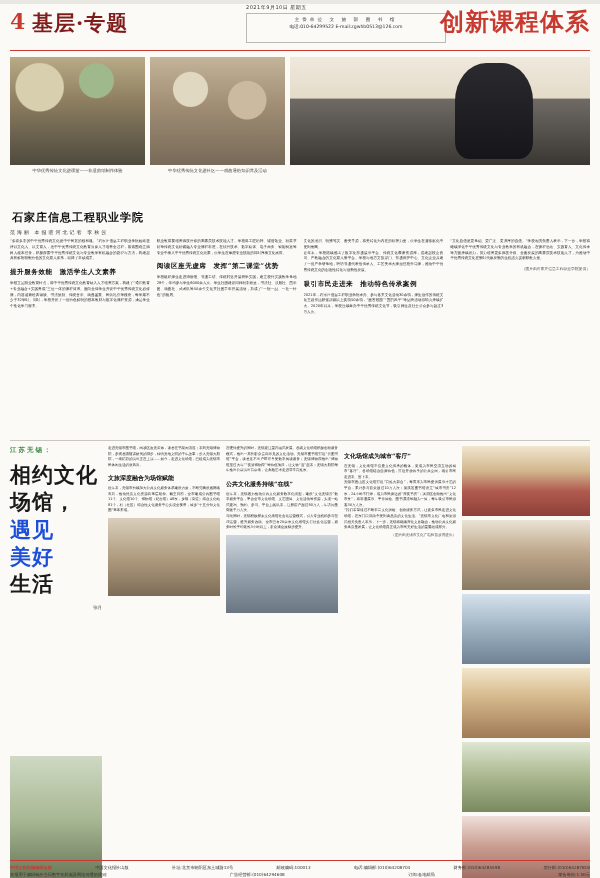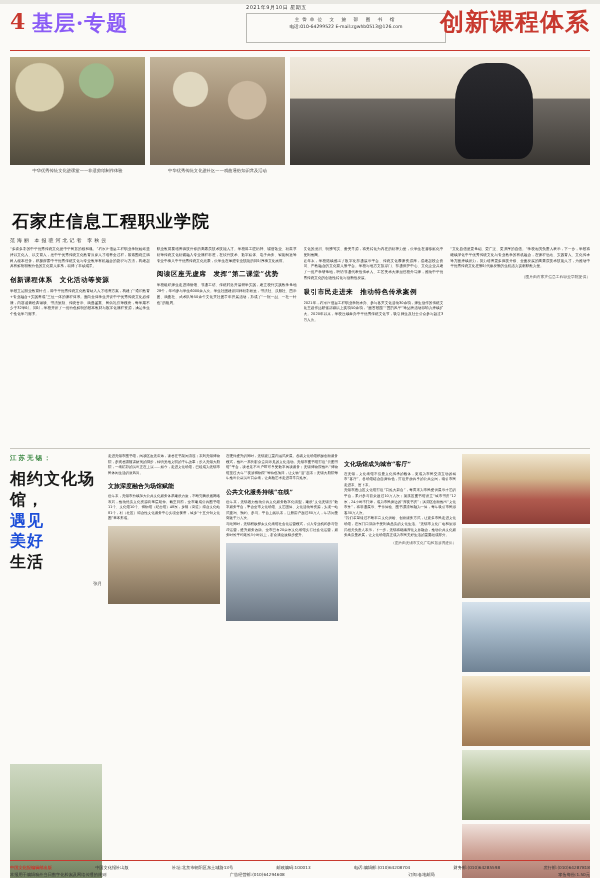--- a/index.html
+++ b/index.html
@@ -26,21 +26,21 @@
   }
   .page-no{
     position:absolute;left:0;top:4px;
     color:#c8392f;font-size:22px;font-weight:bold;
     font-family:"DejaVu Serif","Liberation Serif",serif;
   }
   .section-title{
     position:absolute;left:22px;top:5px;
     font-size:21px;font-weight:bold;letter-spacing:1px;
     font-family:"DejaVu Serif","Liberation Serif",serif;
-    color:#8b5cf6;
+    color:#7f1d1d;
   }
   .mh-date{
     position:absolute;left:236px;top:0px;
     font-size:5px;color:#333;letter-spacing:.5px;
   }
   .mh-box{
     position:absolute;left:236px;top:9px;
     width:200px;height:30px;
     border:1px solid #b9b9b4;
     box-sizing:border-box;
@@ -87,21 +87,21 @@
   .img3::after{
     content:"";position:absolute;left:55%;top:6%;
     width:26%;height:88%;
     background:linear-gradient(180deg,#2b2b2f,#16161a);
     border-radius:40% 40% 18% 18%;
   }
 
   
   .headblock{margin:4px 10px 0 10px;}
   .school{
-    font-size:17px;font-weight:bold;letter-spacing:1px;
+    font-size:11px;font-weight:bold;letter-spacing:1px;
     font-family:"DejaVu Serif","Liberation Serif",serif;
     color:#111;margin-left:2px;margin-top:23px;
   }
   .headline{
     font-size:27px;font-weight:bold;letter-spacing:1px;
     color:#c8392f;
     font-family:"DejaVu Serif","Liberation Serif",serif;
     margin-top:2px;line-height:1.15;
   }
   .byline{
@@ -141,21 +141,21 @@
     height:572px;
   }
   .lcol{width:92px;position:relative;}
   .green-label{
     font-size:6.5px;color:#3f8a46;letter-spacing:2px;
     writing-mode:horizontal-tb;font-weight:bold;
     font-family:"DejaVu Serif","Liberation Serif",serif;
   }
   .bigtitle{
     margin-top:6px;
-    font-size:16px;font-weight:bold;line-height:1.3;
+    font-size:21px;font-weight:bold;line-height:1.3;
     color:#1a1a1a;letter-spacing:1px;
     font-family:"DejaVu Serif","Liberation Serif",serif;
   }
   .bigtitle .em{color:#1d4ed8;}
   .lauthor{
     font-size:4.4px;color:#444;margin-top:8px;text-align:right;
   }
   .lphoto{
     position:absolute;left:0;bottom:112px;width:92px;height:150px;
     background:linear-gradient(180deg,#cfd9c3 0%,#a8b894 42%,#7b8a6a 70%,#55603f 100%);
@@ -234,21 +234,21 @@
   </div>
 
   <div class="headblock">
     <div class="school">石家庄信息工程职业学院</div>
     <div class="byline">范海丽   本报驻河北记者   李秋云</div>
   </div>
 
   <div class="art1">
     <div class="col">
       <div>“多姿多彩的中华优秀传统文化是中华民族的根和魂。”石家庄信息工程职业学院始终坚持以文化人、以文育人，把中华优秀传统文化教育贯穿人才培养全过程，紧紧围绕立德树人根本任务，积极探索中华优秀传统文化与专业教学有机融合的路径与方法，构建起具有鲜明职教特色的文化育人体系，取得了丰硕成果。</div>
-      <span class="sub">创新课程体系　文化活动等资源</span>
+      <span class="sub">提升服务效能　激活学生人文素养</span>
       <div>学校立足职业教育特点，将中华优秀传统文化教育纳入人才培养方案，构建了“通识教育+专业融合+实践养成”三位一体的课程体系。面向全体学生开设中华优秀传统文化必修课，内容涵盖经典诵读、书法篆刻、传统音乐、戏曲鉴赏、民俗礼仪等模块，每学期不少于32学时。同时，学校开发了一批特色鲜明的校本教材与数字化课程资源，满足学生个性化学习需求。</div>
     </div>
     <div class="col">
       <div>职业教育要培养德技并修的高素质技术技能人才。学校将工匠精神、诚信敬业、精益求精等传统文化精髓融入专业课程标准，在软件技术、数字媒体、电子商务、智能制造等专业中植入中华优秀传统文化元素，使学生在掌握专业技能的同时厚植文化底蕴。</div>
       <span class="sub">阅读区座无虚席　发挥“第二课堂”优势</span>
       <div>学校组织师生走进博物馆、非遗工坊、传统村落开展研学实践，建立校外实践教学基地28个，年均参与学生6000余人次。学生社团建设同样精彩纷呈，书法社、汉服社、国乐团、戏曲社、武术队等50余个文化类社团常年开展活动，形成了“一院一品、一社一特色”的格局。</div>
     </div>
     <div class="col">
       <div>文化的浸润、明辨笃实、爱美寻源，将美转化为内在的精神力量，使学生在潜移默化中受到熏陶。</div>
       <div>近年来，学校陆续推出了数字化非遗展示平台、传统文化慕课资源库，搭建起校企协同、产教融合的文化育人新平台。学校与地方文旅部门、非遗保护中心、文化企业共建了一批产学研基地，聘请非遗代表性传承人、工艺美术大师担任校外导师，推动中华优秀传统文化的创造性转化与创新性发展。</div>

